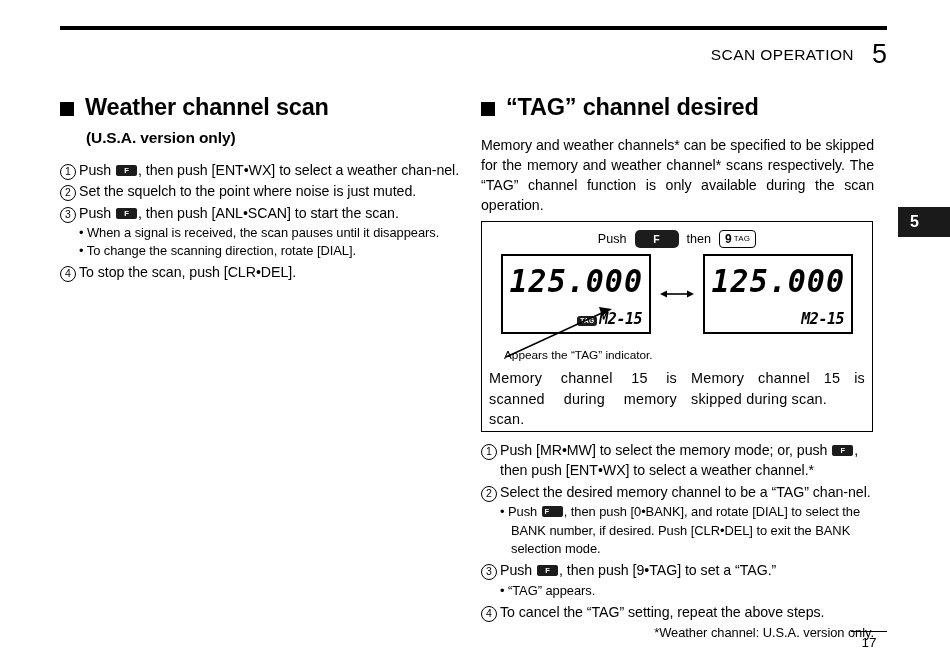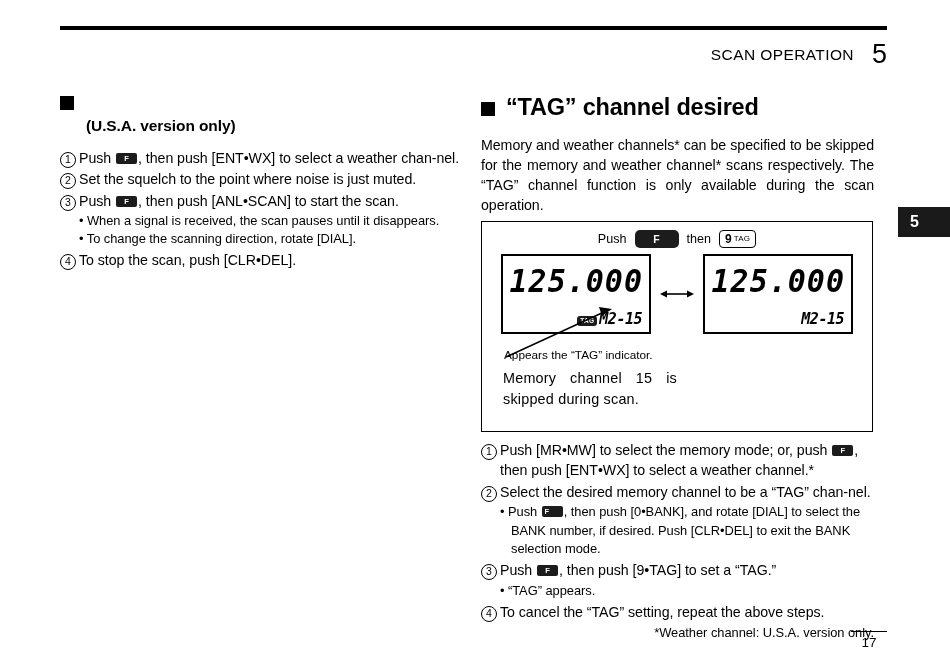--- a/index.html
+++ b/index.html
@@ -190,20 +190,21 @@
   </div>
 
   <div class="chapter-tab">
     <span>5</span>
   </div>
 
   <div class="col col-left">
 
     <div class="sec-head">
       <span class="sq"></span>
+      <span>Weather channel scan</span>
     </div>
     <div class="sub-head">(U.S.A. version only)</div>
 
     <div class="steps">
 
       <div class="step">
         <span class="step-num"><i>1</i></span>
         <span class="step-txt">
           <span>Push </span><span class="fkey">F</span><span>, then push [ENT•WX] to select a weather chan-nel.</span>
         </span>
@@ -279,20 +280,21 @@
         </div>
       </div>
     </div>
 
     <svg class="callout-line" width="392" height="211">
       <line x1="24" y1="135" x2="122" y2="90" stroke="#000" stroke-width="1.5"></line>
       <polygon points="130,87 117,85 120,94" fill="#000"></polygon>
     </svg>
 
     <div class="caps">
+      <div class="cap">Memory channel 15 is scanned during memory scan.</div>
       <div class="cap right">Memory channel 15 is skipped during scan.</div>
     </div>
   </div>
 
   <div class="callout-txt">Appears the “TAG” indicator.</div>
 
   <div style="position:absolute;left:481px;top:440px;width:393px;">
 
     <div class="step">
       <span class="step-num"><i>1</i></span>

